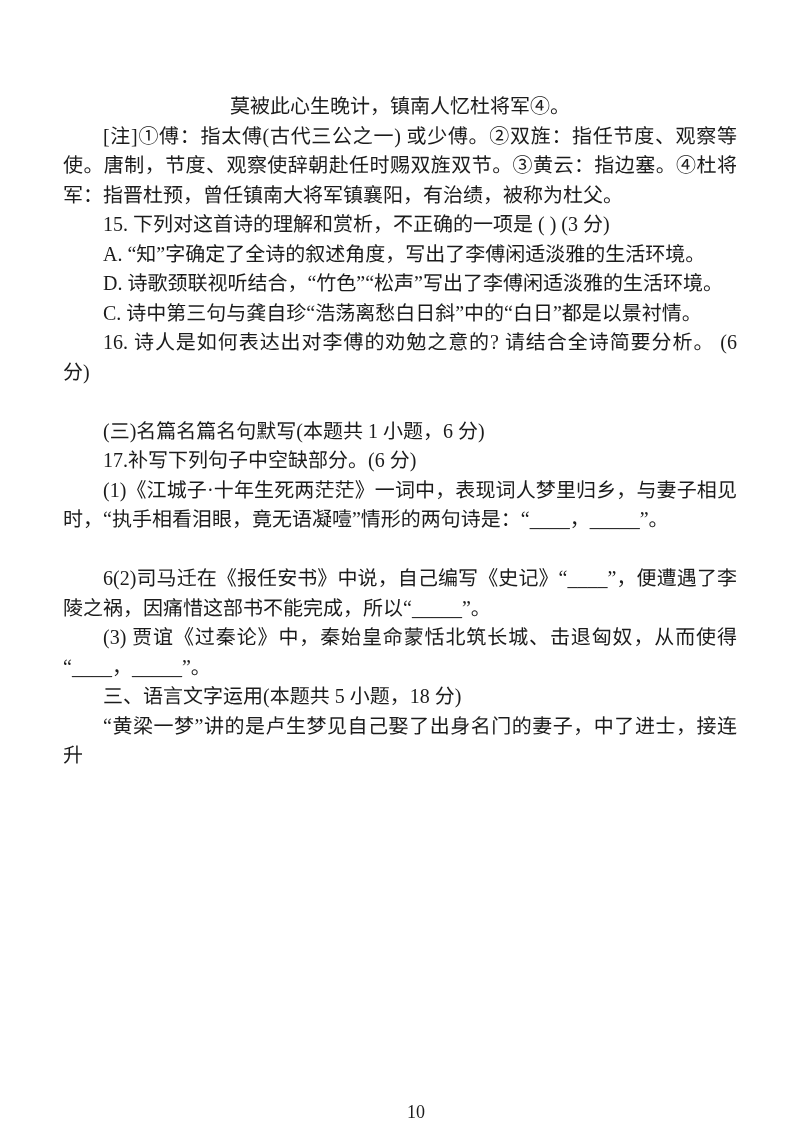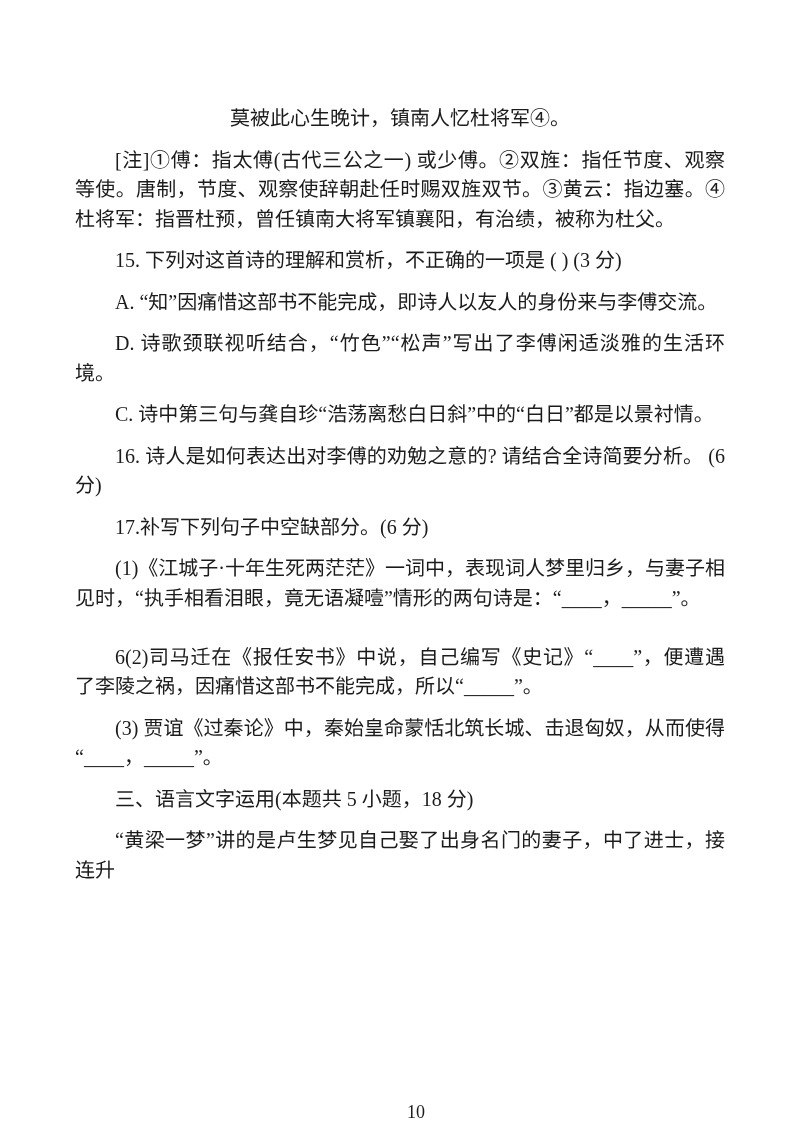--- a/index.html
+++ b/index.html
@@ -20,21 +20,21 @@
     position: absolute;
     top: 92px;
     left: 63px;
     right: 63px;
     font-size: 20px;
     line-height: 29.5px;
     text-align: justify;
     text-justify: inter-ideograph;
   }
   .para {
-    margin: 12px;
+    margin: 0;
     text-indent: 2em;
   }
   .para.center {
     text-align: center;
     text-indent: 0;
   }
   .para.gap {
     margin-top: 29.5px;
   }
   .u {
@@ -54,24 +54,25 @@
   }
 </style>
 </head>
 <body>
 
 <div class="page">
   <div class="content" id="content">
       <p class="para center"><span>莫被此心生晚计，镇南人忆杜将军④。</span></p>
       <p class="para"><span>[注]①傅：指太傅(古代三公之一) 或少傅。②双旌：指任节度、观察等使。唐制，节度、观察使辞朝赴任时赐双旌双节。③黄云：指边塞。④杜将军：指晋杜预，曾任镇南大将军镇襄阳，有治绩，被称为杜父。</span></p>
       <p class="para"><span>15. 下列对这首诗的理解和赏析，不正确的一项是 ( ) (3 分)</span></p>
-      <p class="para"><span>A. “知”因痛惜这部书不能完成，即诗人以友人的身份来与李傅交流。</span></p>
+      <p class="para"><span>A. “知”字确定了全诗的叙述角度，写出了李傅闲适淡雅的生活环境。</span></p>
       <p class="para"><span>D. 诗歌颈联视听结合，“竹色”“松声”写出了李傅闲适淡雅的生活环境。</span></p>
       <p class="para"><span>C. 诗中第三句与龚自珍“浩荡离愁白日斜”中的“白日”都是以景衬情。</span></p>
       <p class="para"><span>16. 诗人是如何表达出对李傅的劝勉之意的? 请结合全诗简要分析。 (6 分)</span></p>
+      <p class="para gap"><span>(三)名篇名篇名句默写(本题共 1 小题，6 分)</span></p>
       <p class="para"><span>17.补写下列句子中空缺部分。(6 分)</span></p>
       <p class="para"><span>(1)《江城子·十年生死两茫茫》一词中，表现词人梦里归乡，与妻子相见时，“执手相看泪眼，竟无语凝噎”情形的两句诗是：“____，_____”。</span></p>
       <p class="para gap"><span>6(2)司马迁在《报任安书》中说，自己编写《史记》“____”，便遭遇了李陵之祸，因痛惜这部书不能完成，所以“_____”。</span></p>
       <p class="para"><span>(3) 贾谊《过秦论》中，秦始皇命蒙恬北筑长城、击退匈奴，从而使得“____，_____”。</span></p>
       <p class="para"><span>三、语言文字运用(本题共 5 小题，18 分)</span></p>
       <p class="para"><span>“黄梁一梦”讲的是卢生梦见自己娶了出身名门的妻子，中了进士，接连升</span></p>
     </div>
   <div class="footer">10</div>
 </div>
 

